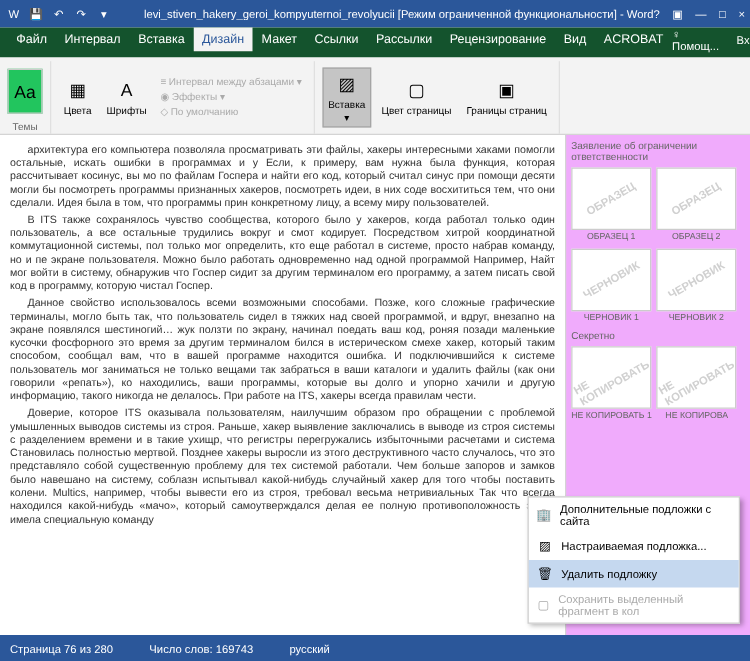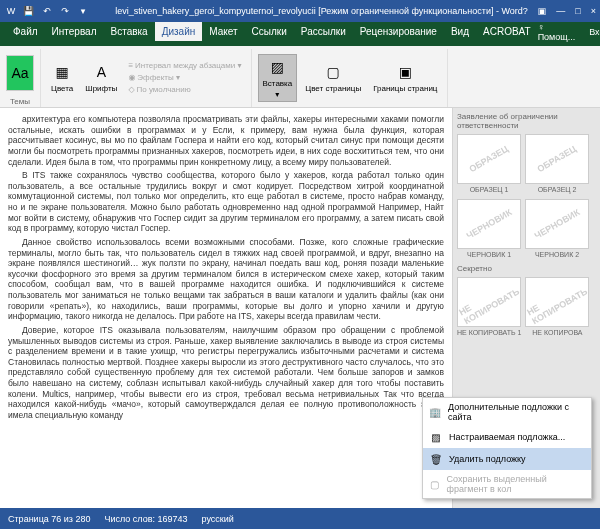--- a/index.html
+++ b/index.html
@@ -23,33 +23,33 @@
 .theme-item{width:36px;height:36px;background:#fff;border:1px solid #ccc;font-size:7px;color:#999;display:flex;align-items:center;justify-content:center}
 .small-btns{display:flex;flex-direction:column;gap:1px}
 .small-btn{display:flex;align-items:center;gap:2px;padding:1px 3px;font-size:8px;color:#444}
 .small-btn.disabled{color:#aaa}
 .big-btn{display:flex;flex-direction:column;align-items:center;padding:2px 4px;font-size:8px;gap:2px}
 .big-btn .icon{width:20px;height:20px;display:flex;align-items:center;justify-content:center;font-size:14px}
 .big-btn.active{background:#c5c5c5;border:1px solid #a5a5a5}
 .doc-area{display:flex;height:400px}
 .doc-page{flex:1;background:#fff;padding:6px 8px;overflow:hidden}
 .doc-page p{font-size:8.5px;line-height:1.25;color:#333;text-align:justify;margin-bottom:3px;text-indent:14px}
-.side-panel{width:148px;background:#e5e5e5;border-left:1px solid #d4d4d4;padding:4px;overflow:hidden}
+.side-panel{width:148px;background:#f0abfc;border-left:1px solid #d4d4d4;padding:4px;overflow:hidden}
 .side-panel-title{font-size:8px;color:#666;margin-bottom:4px}
 .wm-section{margin-bottom:6px}
 .wm-grid{display:flex;gap:4px;flex-wrap:wrap}
 .wm-thumb{width:64px;height:50px;background:#fff;border:1px solid #ccc;display:flex;align-items:center;justify-content:center;position:relative}
 .wm-thumb-text{transform:rotate(-30deg);font-size:9px;color:#d0d0d0;font-weight:bold}
 .wm-thumb-label{font-size:7px;color:#666;text-align:center;margin-top:2px}
 .wm-item{display:flex;flex-direction:column;align-items:center}
 .wm-menu{position:absolute;right:8px;bottom:30px;width:170px;background:#fff;border:1px solid #ccc;box-shadow:2px 2px 4px rgba(0,0,0,.3);z-index:100}
 .wm-menu-item{display:flex;align-items:center;gap:6px;padding:4px 6px;font-size:9px;cursor:pointer}
 .wm-menu-item:hover,.wm-menu-item.hover{background:#c5d8ef}
 .wm-menu-item .mi-icon{width:14px;height:14px;display:flex;align-items:center;justify-content:center;font-size:10px}
-.statusbar{height:21px;background:#2b579a;color:#fff;display:flex;align-items:center;padding:0 8px;font-size:9px;gap:14px;position:absolute;bottom:0;left:0;right:0}
+.statusbar{height:21px;background:#2b579a;color:#fff;display:flex;align-items:center;padding:0 8px;font-size:9px;gap:29px;position:absolute;bottom:0;left:0;right:0}
 </style>
 </head>
 <body>
 
 <div class="titlebar">
   <div class="qat">
     <span class="qat-icon">W</span>
     <span class="qat-icon">💾</span>
     <span class="qat-icon">↶</span>
     <span class="qat-icon">↷</span>

